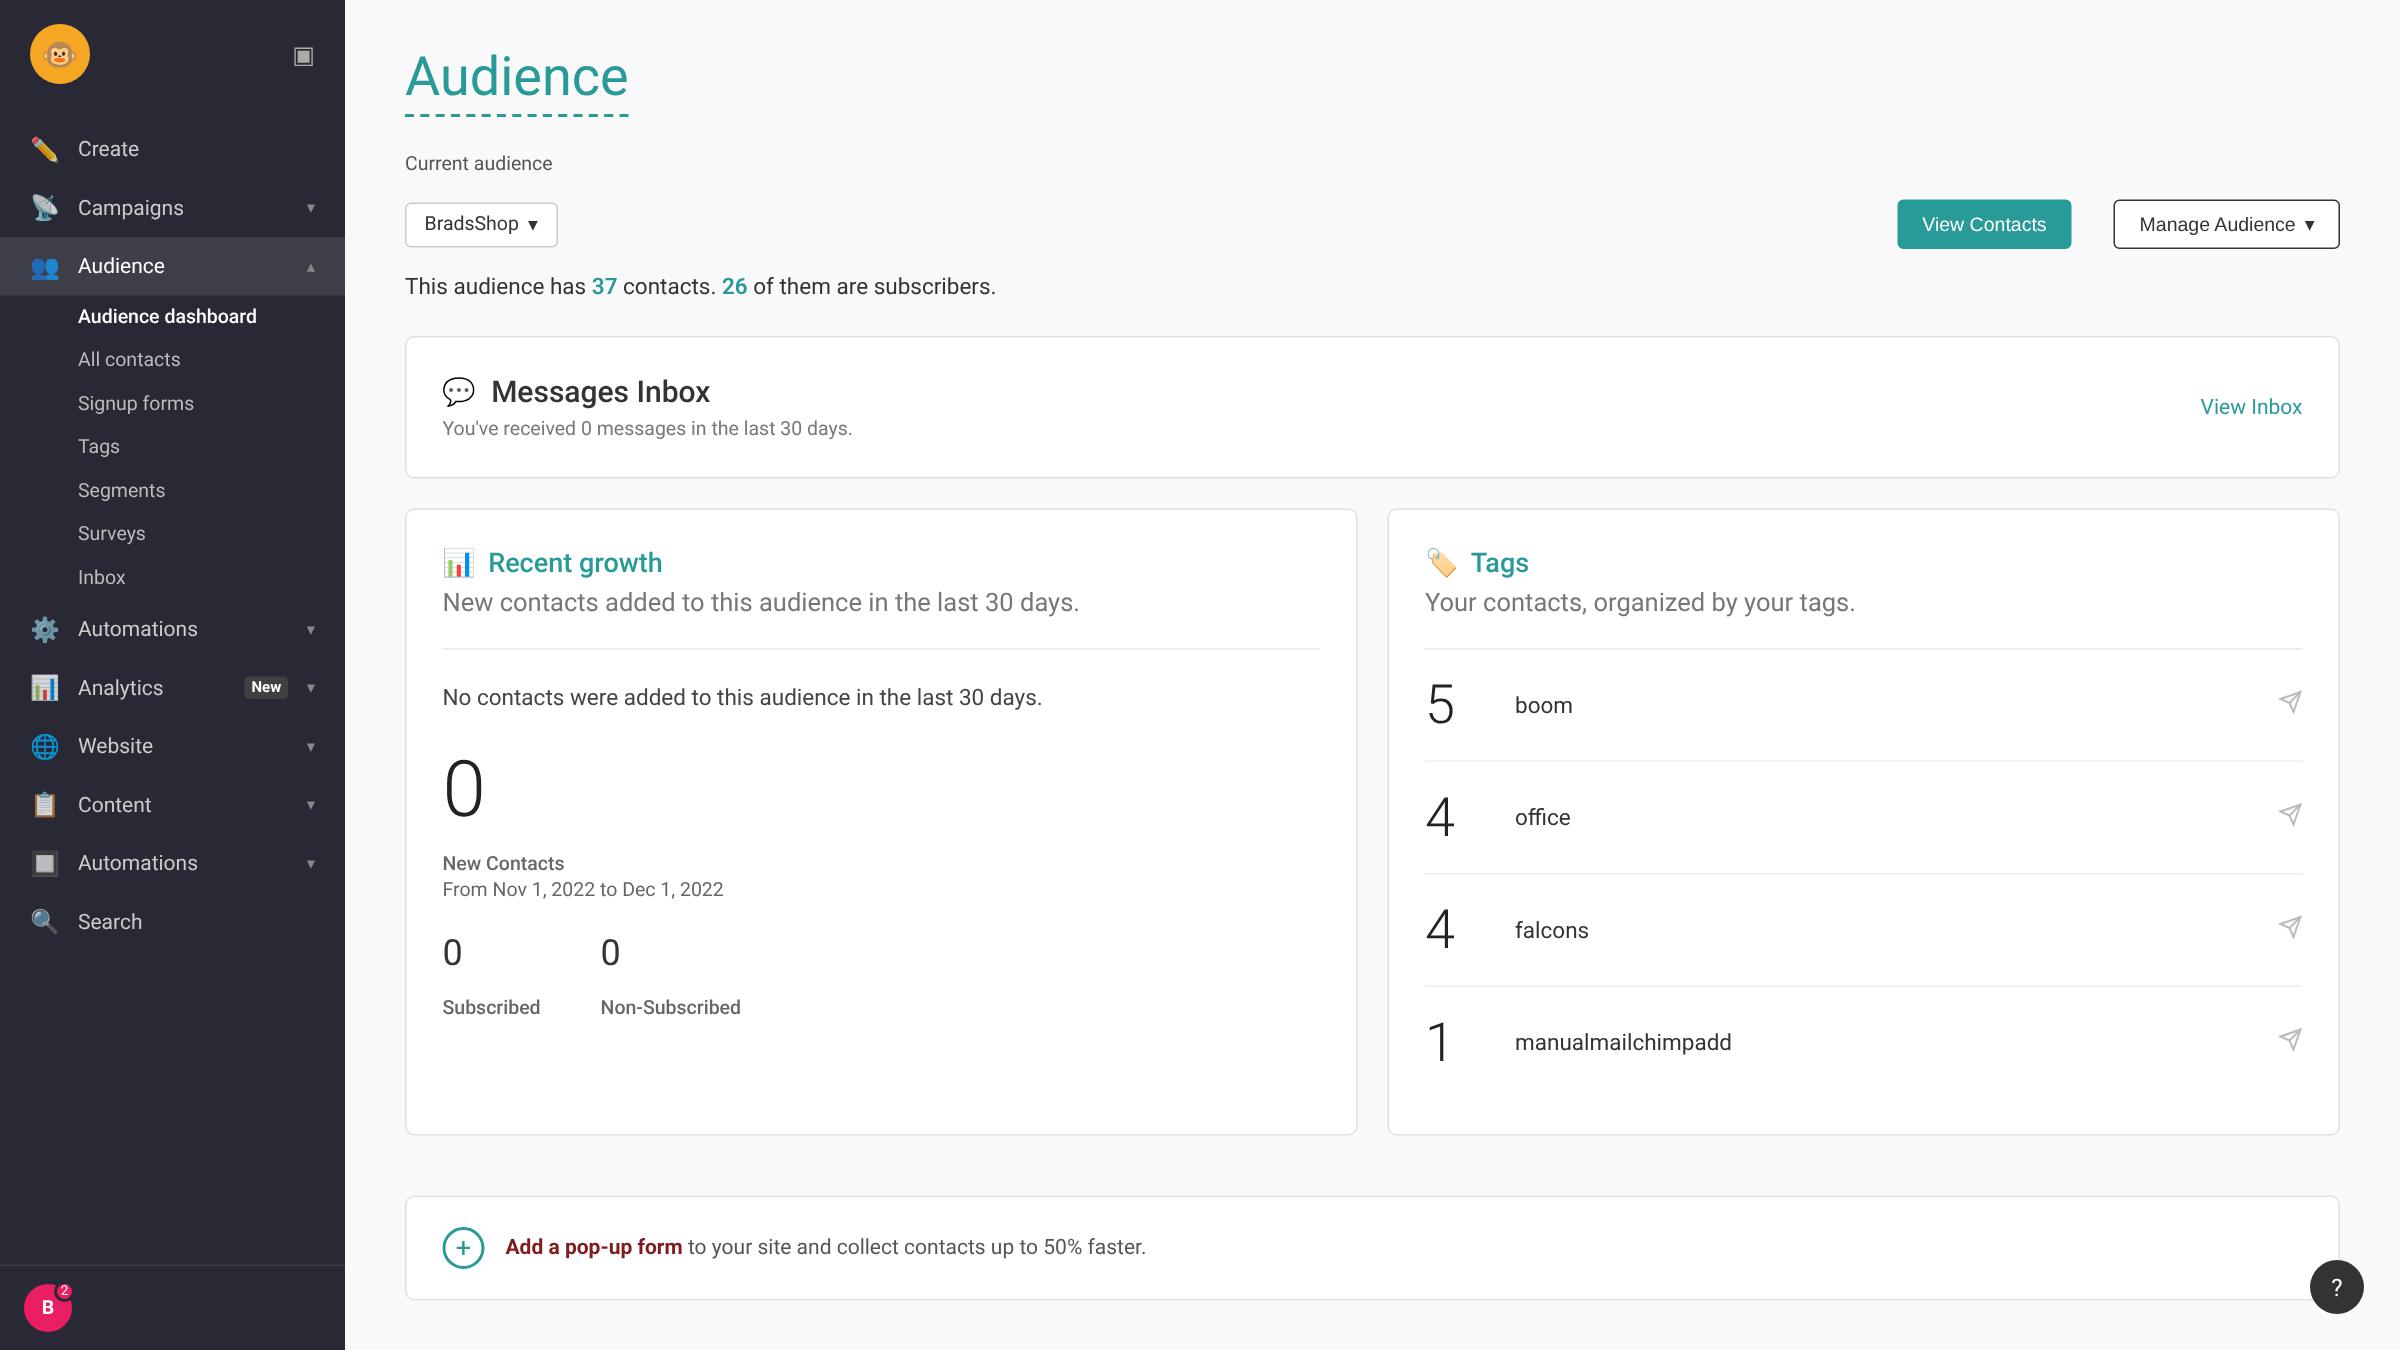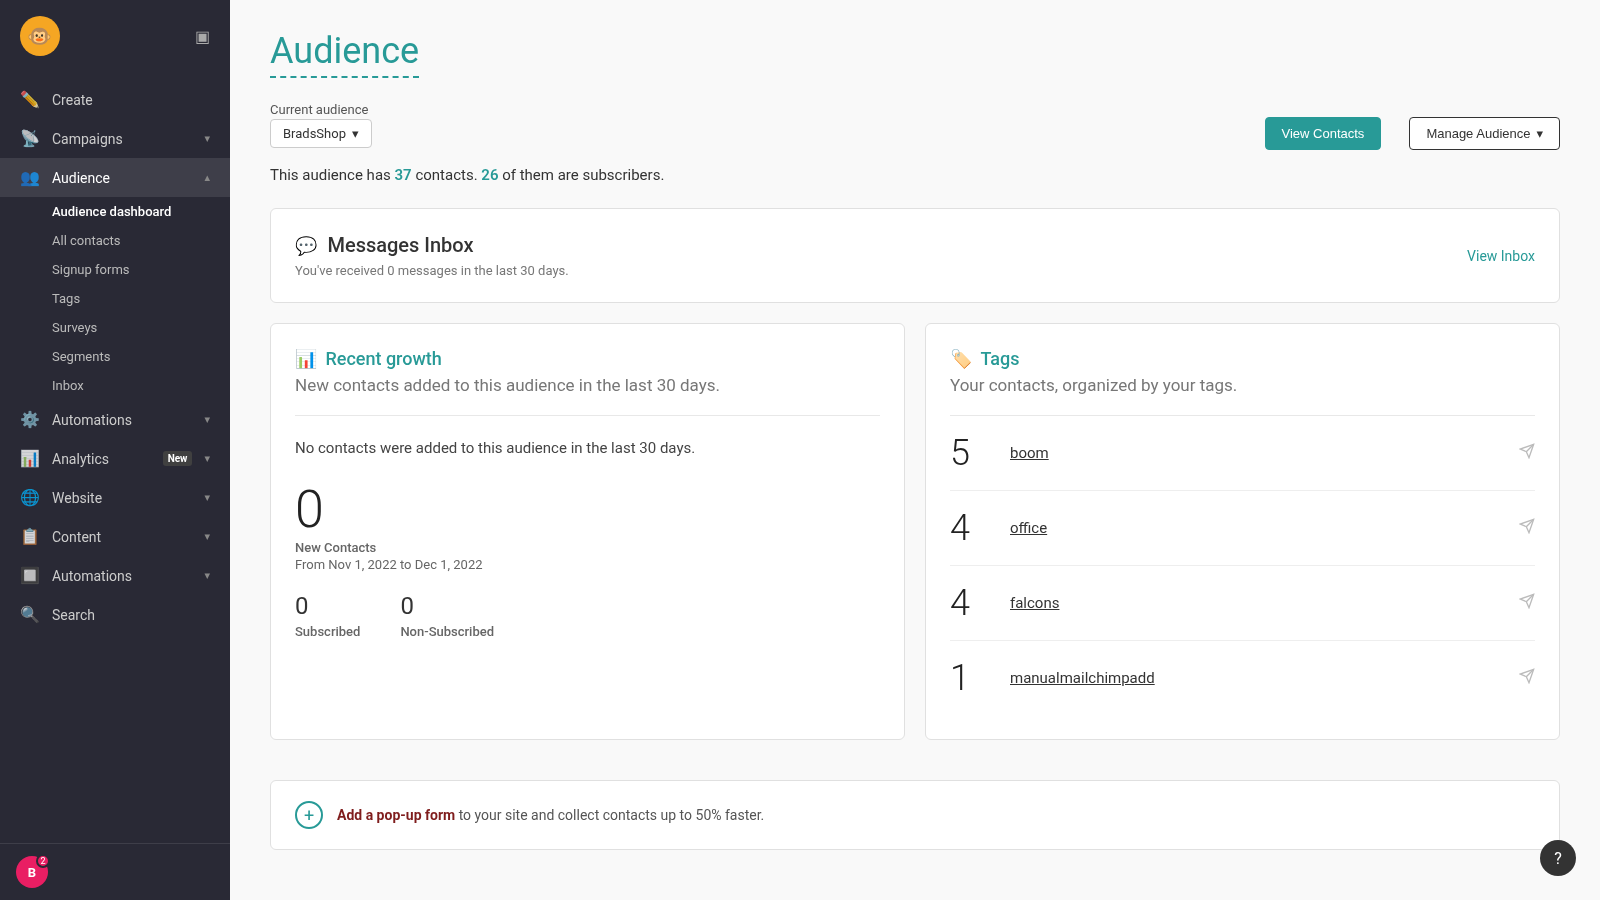--- a/index.html
+++ b/index.html
@@ -129,21 +129,21 @@
     .audience-header {
       display: flex;
       align-items: center;
       justify-content: space-between;
       margin-bottom: 12px;
     }
 
     .current-audience-label {
       font-size: 13px;
       color: #555;
-      margin-bottom: 0;
+      margin-bottom: 16px;
     }
 
     .audience-selector {
       display: inline-flex; align-items: center; gap: 6px;
       border: 1px solid #ccc;
       border-radius: 4px;
       padding: 6px 12px;
       font-size: 13px;
       background: #fff;
       cursor: pointer;
@@ -252,21 +252,21 @@
     .big-number {
       font-size: 52px;
       font-weight: 300;
       color: #222;
       line-height: 1;
     }
 
     .stat-label {
       font-size: 13px;
       color: #666;
-      margin-top: 4px;
+      margin-top: 16px;
       font-weight: 500;
     }
 
     .stat-date {
       font-size: 13px;
       color: #666;
       margin-top: 2px;
     }
 
     .stats-row {
@@ -293,21 +293,20 @@
     .tag-count {
       font-size: 36px;
       font-weight: 300;
       color: #222;
       width: 60px;
     }
     .tag-name {
       flex: 1;
       font-size: 15px;
       color: #333;
-      text-decoration: underline;
     }
     .tag-send-icon {
       color: #bbb;
       font-size: 16px;
       cursor: pointer;
     }
 
     
     .promo-card {
       background: #fff;
@@ -379,22 +378,22 @@
 
     <div class="nav-item active">
       <span class="nav-icon">👥</span>
       <span class="nav-label">Audience</span>
       <span class="nav-arrow">▴</span>
     </div>
     <div class="sub-nav-item active">Audience dashboard</div>
     <div class="sub-nav-item">All contacts</div>
     <div class="sub-nav-item">Signup forms</div>
     <div class="sub-nav-item">Tags</div>
+    <div class="sub-nav-item">Segments</div>
     <div class="sub-nav-item">Surveys</div>
-    <div class="sub-nav-item">Segments</div>
     <div class="sub-nav-item">Inbox</div>
 
     <div class="nav-item">
       <span class="nav-icon">⚙️</span>
       <span class="nav-label">Automations</span>
       <span class="nav-arrow">▾</span>
     </div>
 
     <div class="nav-item">
       <span class="nav-icon">📊</span>

